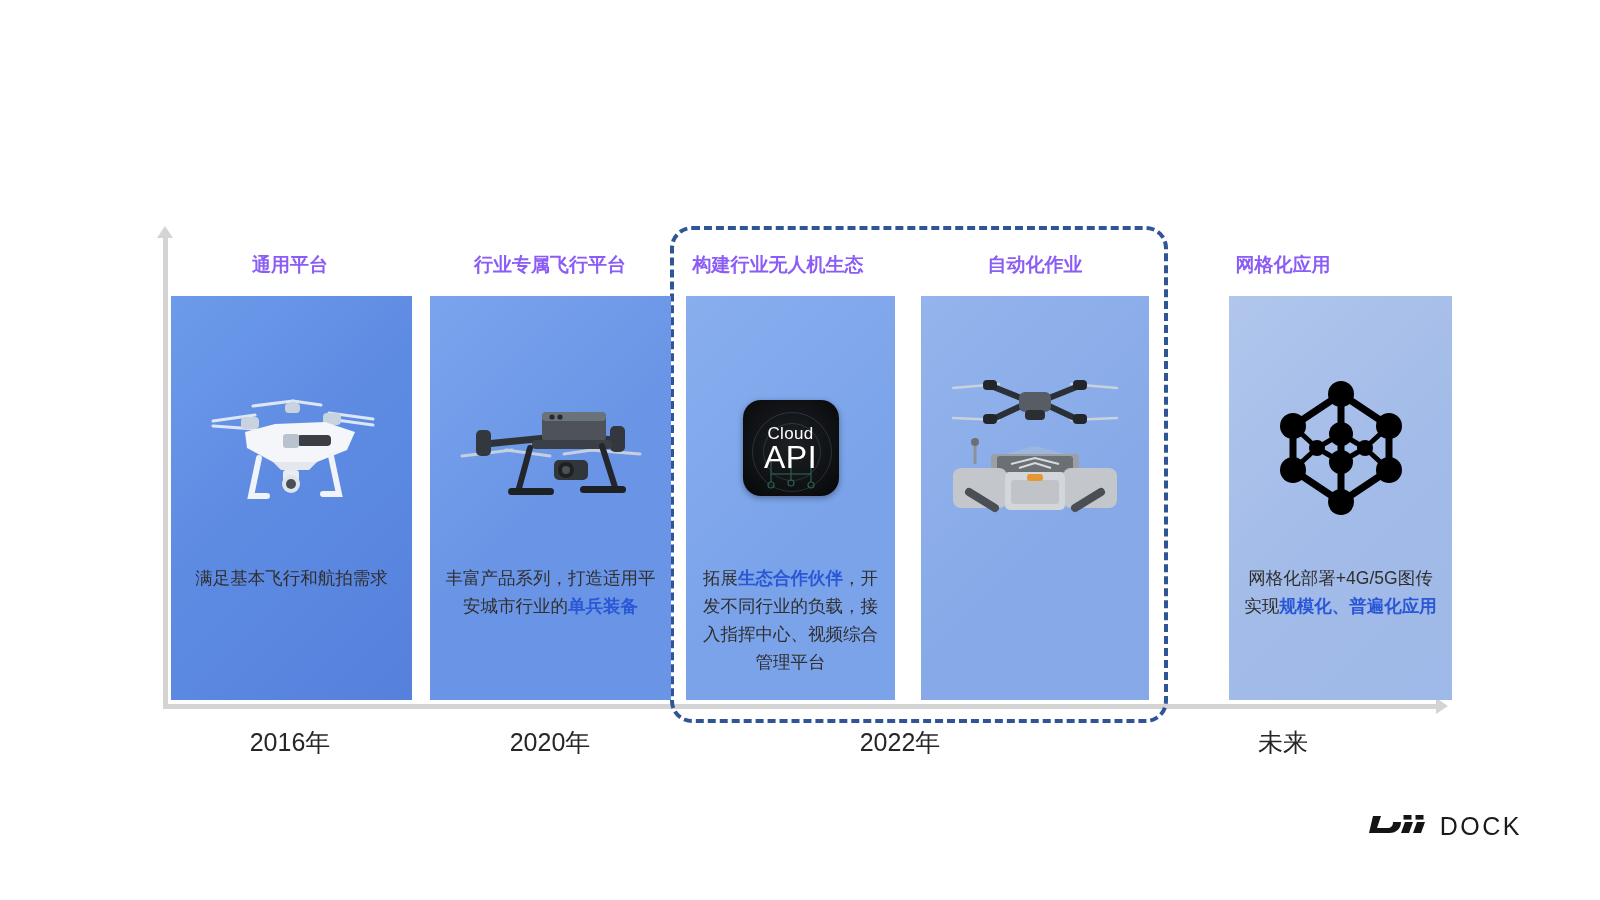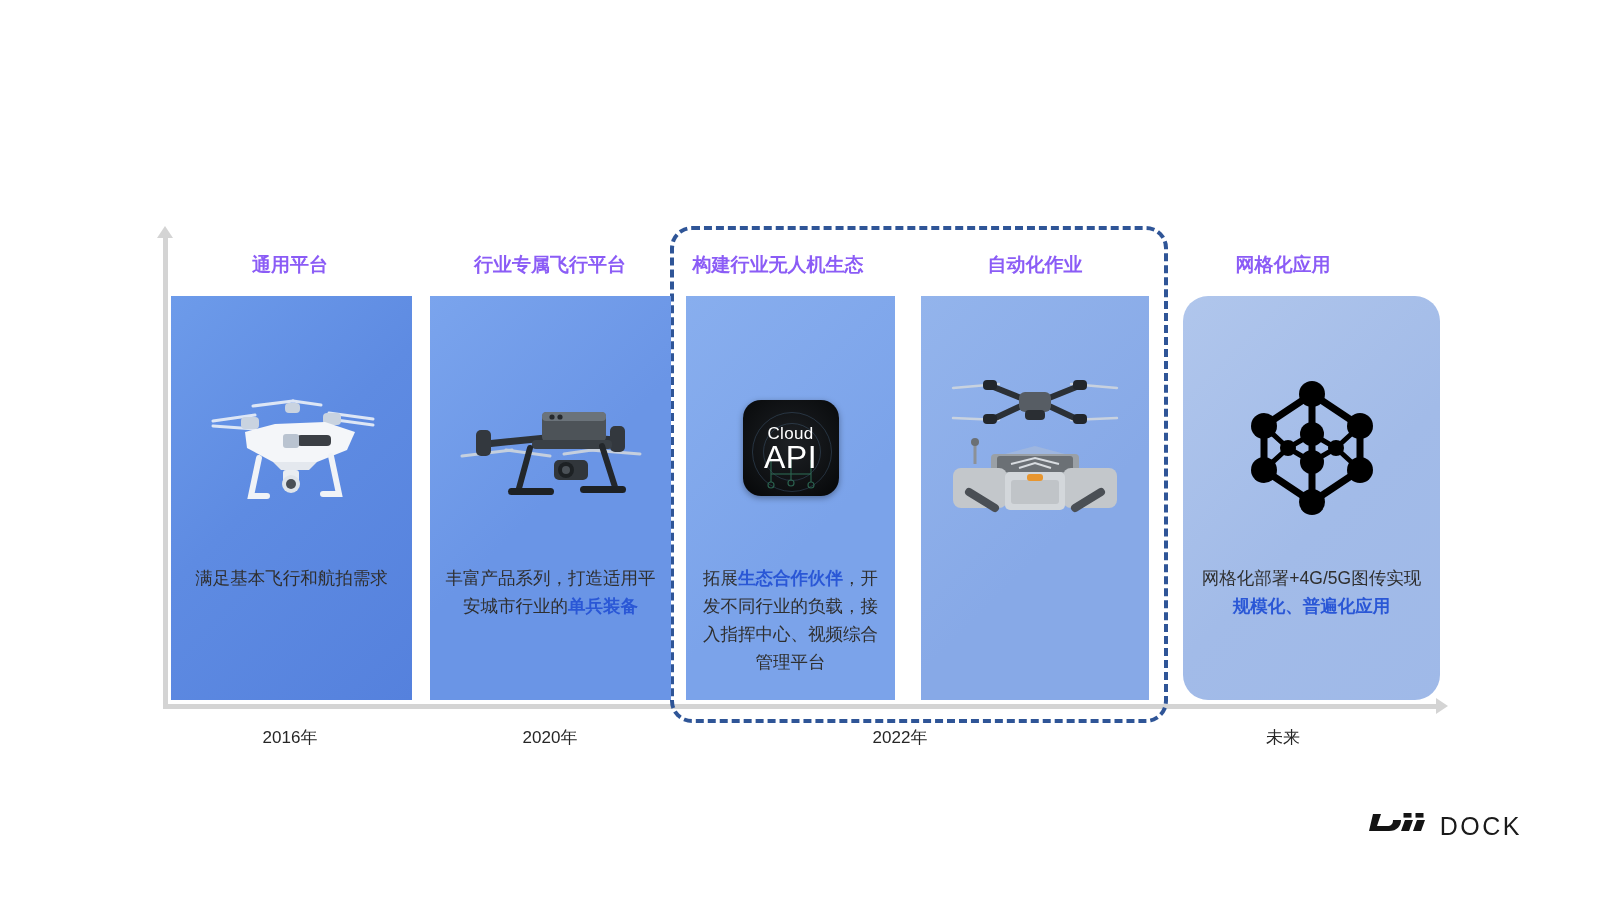--- a/index.html
+++ b/index.html
@@ -130,28 +130,28 @@
 
   
   #card-1 { left: 171px; width: 241px;
     background: linear-gradient(135deg, #6d9bea 0%, #5e8be2 45%, #5581dd 100%); }
   #card-2 { left: 430px; width: 241px;
     background: linear-gradient(135deg, #7aa4ed 0%, #6a95e6 50%, #6a95e6 100%); }
   #card-3 { left: 686px; width: 209px;
     background: linear-gradient(135deg, #88aeee 0%, #7ba3ea 60%, #7ba3ea 100%); }
   #card-4 { left: 921px; width: 228px;
     background: linear-gradient(135deg, #93b4ec 0%, #87a9e7 60%, #87a9e7 100%); }
-  #card-5 { left: 1183px; width: 257px;
-    background: linear-gradient(135deg, #b0c6ec 0%, #a2bbe8 55%, #9fb9e8 100%); border-radius: 25px; }
+  #card-5 { left: 1229px; width: 223px;
+    background: linear-gradient(135deg, #b0c6ec 0%, #a2bbe8 55%, #9fb9e8 100%); }
 
   
   .year-label {
     position: absolute;
     top: 726px;
-    font-size: 17px;
+    font-size: 25px;
     color: #262626;
     white-space: nowrap;
     transform: translateX(-50%);
     text-align: center;
   }
 
   
   #cloud-api-tile {
     width: 96px;
     height: 96px;
@@ -195,21 +195,21 @@
     width: 96px; height: 30px;
     z-index: 1;
   }
 
   
   #logo {
     position: absolute;
     right: 78px;
     top: 812px;
     display: flex;
-    align-items: flex-start;
+    align-items: center;
     gap: 9px;
   }
   #logo-mark { display: block; }
   #logo-text {
     font-size: 25px;
     letter-spacing: 2.5px;
     color: #1a1a1a;
     font-weight: 400;
   }
 

